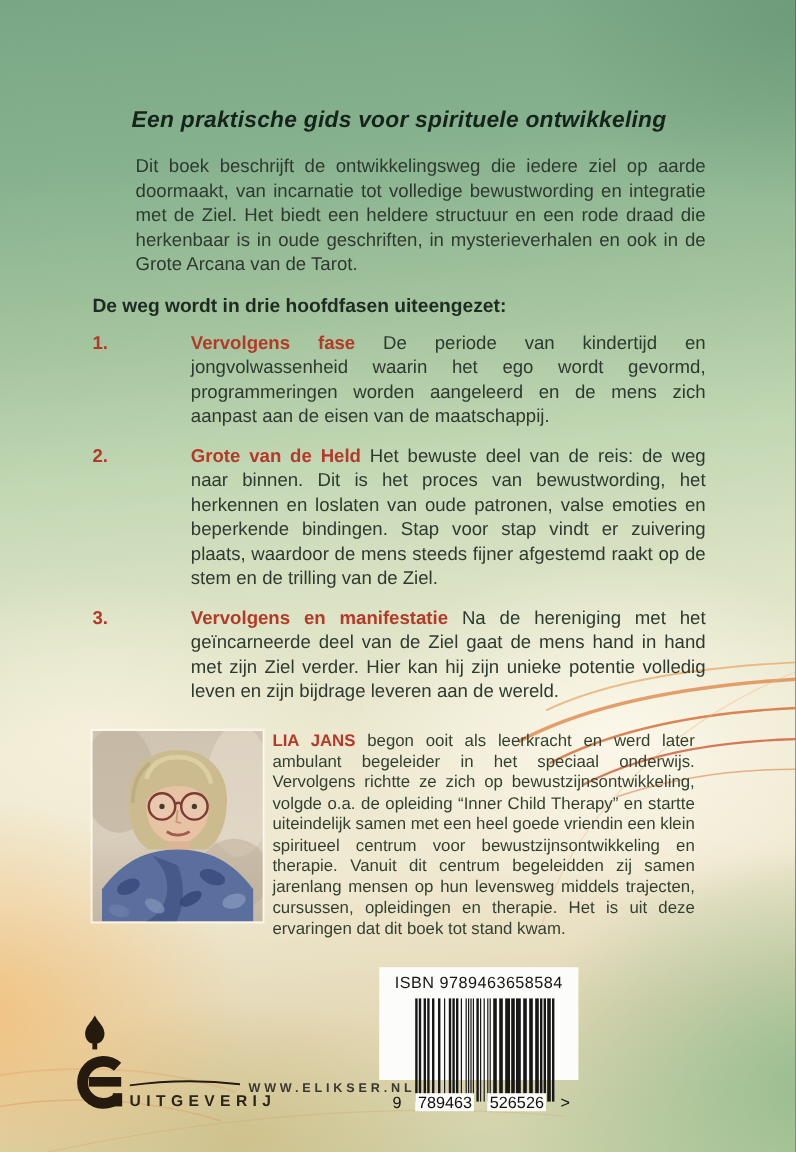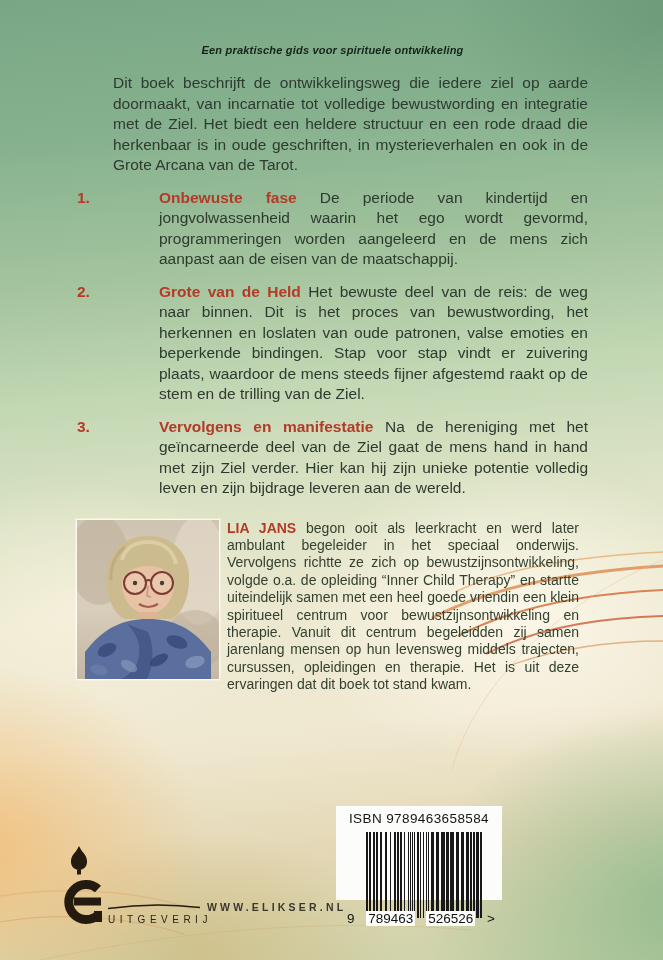--- a/index.html
+++ b/index.html
@@ -11,22 +11,22 @@
       radial-gradient(ellipse 320px 250px at -4% 88%, rgba(243,187,112,.80), rgba(243,187,112,0) 72%),
       radial-gradient(ellipse 280px 170px at 30% 99%, rgba(202,178,114,.55), rgba(202,178,114,0) 70%),
       radial-gradient(ellipse 360px 260px at 104% 94%, rgba(138,184,138,.85), rgba(138,184,138,0) 75%),
       radial-gradient(ellipse 320px 210px at 78% 64%, rgba(255,250,238,.85), rgba(255,250,238,0) 70%),
       radial-gradient(ellipse 280px 190px at 12% 64%, rgba(250,243,224,.70), rgba(250,243,224,0) 70%),
       linear-gradient(175deg,#79a785 0%,#86b18e 14%,#a2c39d 28%,#c2d7b3 40%,#dce3c5 52%,#ebe8cf 62%,#f0e9d2 74%,#e3d7b4 87%,#ccd2a9 100%);
     color:#2e3a30;
   }
   .content{position:absolute;inset:0;padding:0 75px 0 77px;box-sizing:border-box;}
   .tagline{
-    margin-top:44px;text-align:center;font-style:italic;font-weight:bold;
-    font-size:11px;color:#15231a;letter-spacing:.2px;
+    margin-top:90px;text-align:center;font-style:italic;font-weight:bold;
+    font-size:19px;color:#15231a;letter-spacing:.2px;
   }
   p{margin:0;}
   .body-text{font-size:15.5px;line-height:20.5px;text-align:justify;color:#2e3a30;margin-left:36px;}
   .intro{margin-top:17px;}
   .phases-heading{margin-top:15px;font-weight:bold;font-size:16px;color:#1d2b21;}
   .phase{display:grid;grid-template-columns:46px 1fr;margin-top:12px;}
   .phase .num{font-weight:bold;font-size:15.5px;color:#b43a28;line-height:20.5px;}
   .red{color:#b43a28;font-weight:bold;}
   .phase .red::after, .bio .red::after{content:" ";}
   .closing1{margin-top:11px;}
@@ -37,24 +37,24 @@
   .photo svg{display:block;}
   .bio{flex:1;font-size:14px;line-height:17.4px;text-align:justify;padding-right:9px;color:#33402f;}
 
   
   .publisher{position:absolute;left:56px;top:845px;display:flex;align-items:flex-end;gap:6px;}
   .monogram{width:46px;height:82px;}
   .pub-text{padding-bottom:2px;}
   .pub-name{font-family:"DejaVu Serif", serif;font-weight:600;font-size:29px;
             color:#241a0e;line-height:30px;letter-spacing:.5px;}
   .pub-underline{display:block;margin-top:-2px;}
-  .pub-sub{font-size:10px;letter-spacing:4.5px;color:#2b2418;margin-top:4px;}
+  .pub-sub{font-size:13px;letter-spacing:4.5px;color:#2b2418;margin-top:4px;font-weight:bold;}
   .website{position:absolute;left:207px;top:901px;font-size:10.5px;font-weight:bold;
            letter-spacing:3.2px;color:#3a372f;}
-  .isbn-box{position:absolute;left:336px;top:806px;width:166px;height:94px;
+  .isbn-box{position:absolute;left:316px;top:806px;width:166px;height:94px;
             background:#fcfcfa;box-sizing:border-box;}
   .isbn-label{margin-top:5px;text-align:center;font-size:13.5px;color:#151515;
               letter-spacing:.4px;white-space:nowrap;}
   .bars{position:absolute;left:30px;right:20px;top:26px;height:86px;display:flex;}
   .bars span{display:block;height:100%;}
   .isbn-digits{position:absolute;left:10px;right:6px;top:102px;height:18px;
                display:flex;align-items:flex-end;justify-content:space-between;
                font-size:13.5px;color:#111;}
   .isbn-digits .grp{background:#fcfcfa;padding:0 2px;line-height:15px;}
   .isbn-digits .bare{background:transparent;padding:0 1px;line-height:15px;}
@@ -76,24 +76,25 @@
     <path d="M0 922 C72 910 140 920 184 934" stroke="#d89a5e" stroke-width="1.2" opacity="0.45"></path>
     <path d="M40 960 C180 930 330 918 470 930" stroke="#caa96f" stroke-width="1" opacity="0.35"></path>
   </svg>
 
   <div class="content">
 
     <div class="tagline">Een praktische gids voor spirituele ontwikkeling</div>
 
     <p class="body-text intro">Dit boek beschrijft de ontwikkelingsweg die iedere ziel op aarde doormaakt, van incarnatie tot volledige bewustwording en integratie met de Ziel. Het biedt een heldere structuur en een rode draad die herkenbaar is in oude geschriften, in mysterieverhalen en ook in de Grote Arcana van de Tarot.</p>
 
+    <p class="phases-heading">De weg wordt in drie hoofdfasen uiteengezet:</p>
 
     <div class="phase">
       <span class="num">1.</span>
-      <p class="body-text"><b class="red">Onbewuste fase</b><span>De periode van kindertijd en jongvolwassenheid waarin het ego wordt gevormd, programmeringen worden aangeleerd en de mens zich aanpast aan de eisen van de maatschappij.</span></p>
+      <p class="body-text"><b class="red">Vervolgens fase</b><span>De periode van kindertijd en jongvolwassenheid waarin het ego wordt gevormd, programmeringen worden aangeleerd en de mens zich aanpast aan de eisen van de maatschappij.</span></p>
     </div>
 
     <div class="phase">
       <span class="num">2.</span>
       <p class="body-text"><b class="red">Grote van de Held</b><span>Het bewuste deel van de reis: de weg naar binnen. Dit is het proces van bewustwording, het herkennen en loslaten van oude patronen, valse emoties en beperkende bindingen. Stap voor stap vindt er zuivering plaats, waardoor de mens steeds fijner afgestemd raakt op de stem en de trilling van de Ziel.</span></p>
     </div>
 
     <div class="phase">
       <span class="num">3.</span>
       <p class="body-text"><b class="red">Vervolgens en manifestatie</b><span>Na de hereniging met het geïncarneerde deel van de Ziel gaat de mens hand in hand met zijn Ziel verder. Hier kan hij zijn unieke potentie volledig leven en zijn bijdrage leveren aan de wereld.</span></p>

